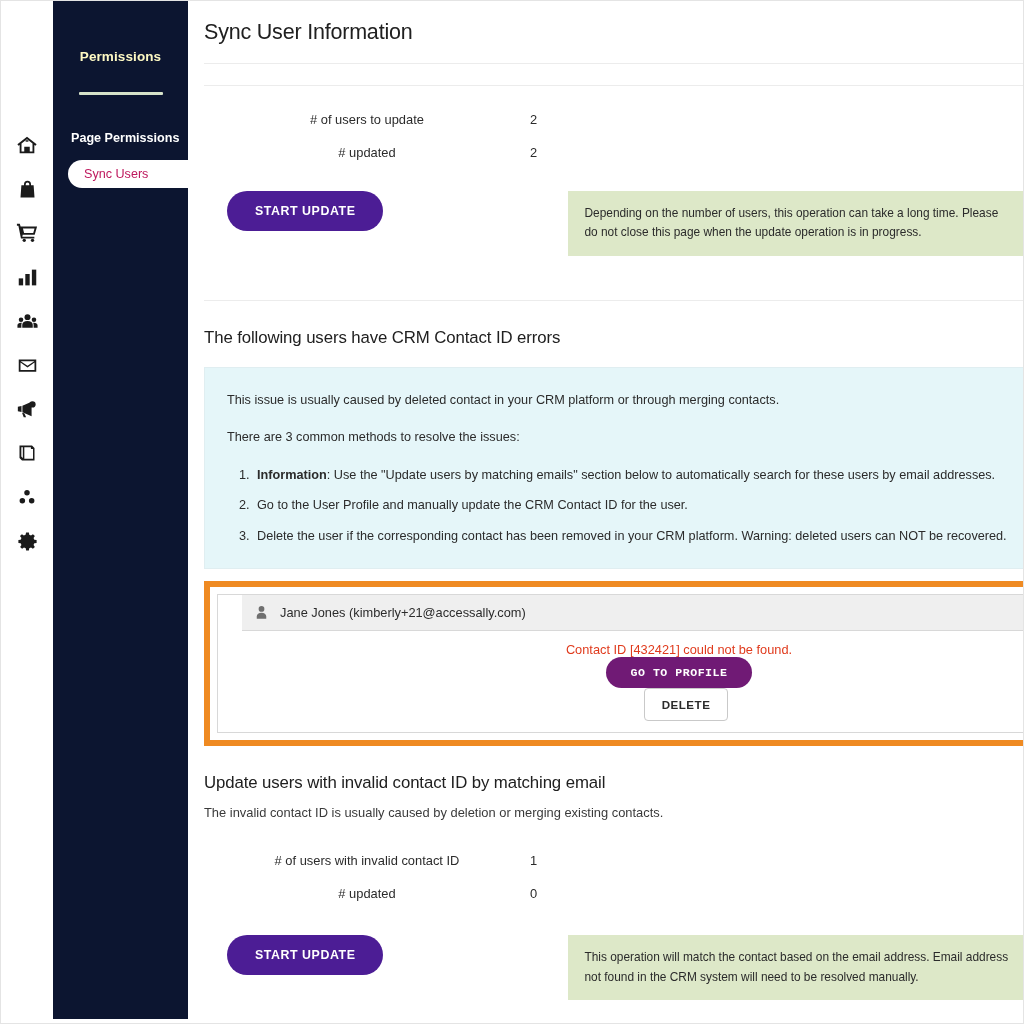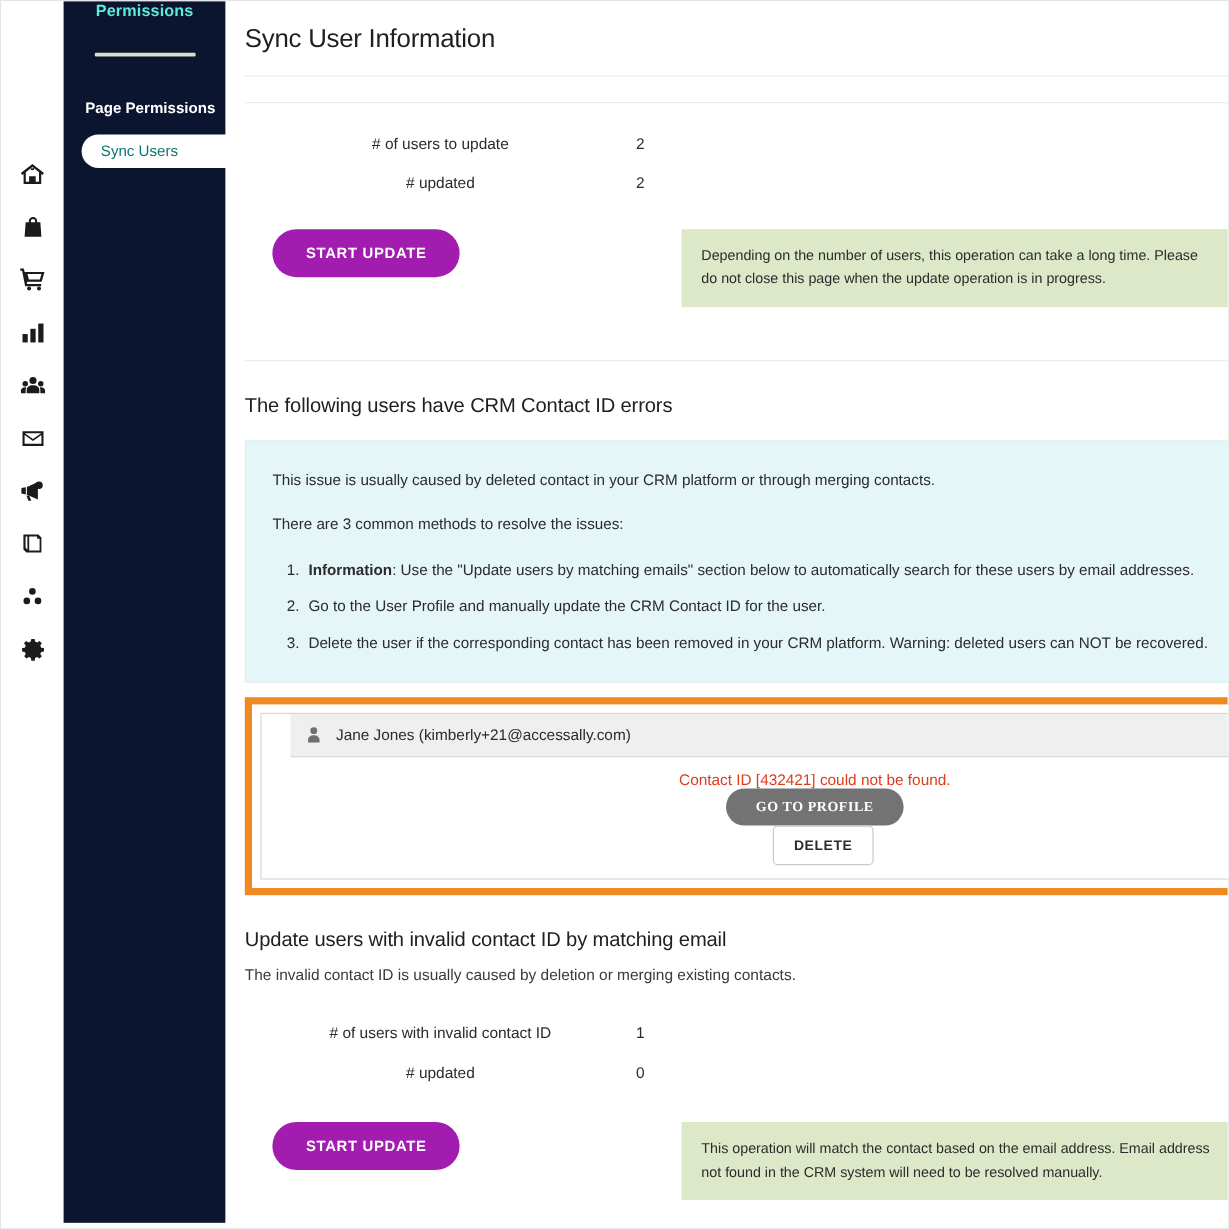--- a/index.html
+++ b/index.html
@@ -46,24 +46,25 @@
 
   
   #sidebar {
     position: absolute;
     left: 52px; top: 0;
     width: 135px;
     height: 1018px;
     background: #0c1530;
   }
   #sidebar-title {
-    color: #5eead4;
+    color: #fef9c3;
     font-size: 13.5px;
     font-weight: bold;
     text-align: center;
+    padding-top: 48px;
     letter-spacing: .1px;
   }
   #sidebar-rule {
     width: 84px;
     height: 3px;
     background: #d6e2c9;
     margin: 28px auto 0 auto;
     border-radius: 1px;
   }
   .side-link {
@@ -71,21 +72,21 @@
     font-size: 12.6px;
     font-weight: bold;
     padding: 7px 0 7px 18px;
     margin-top: 0;
     cursor: pointer;
     white-space: nowrap;
   }
   #side-link-page-permissions { margin-top: 29px; }
   #side-link-sync-users {
     background: #ffffff;
-    color: #0f766e;
+    color: #be185d;
     font-weight: normal;
     border-radius: 20px;
     margin-top: 8px;
     margin-left: 15px;
     width: 140px;
     padding: 7px 0 7px 16px;
     font-size: 12.6px;
   }
 
   
@@ -148,21 +149,21 @@
 
   .stats-block { margin-top: 17px; }
 
   
   .action-row {
     display: flex;
     align-items: flex-start;
     margin-top: 22px;
   }
   .btn-primary {
-    background: #a21caf;
+    background: #4c1d95;
     color: #ffffff;
     font-size: 12.4px;
     font-weight: bold;
     letter-spacing: .55px;
     border: none;
     border-radius: 22px;
     padding: 13px 28px;
     cursor: pointer;
     font-family: "Liberation Sans", sans-serif;
   }
@@ -238,30 +239,30 @@
     align-items: center;
     padding: 11px 14px;
     flex-direction: column;
   }
   #error-message {
     font-size: 12.8px;
     color: #e03a1c;
     flex: 1;
   }
   .btn-dark-sm {
-    background: #737373;
+    background: #701a75;
     color: #ffffff;
     font-size: 11.6px;
     font-weight: bold;
     letter-spacing: .5px;
     border: none;
     border-radius: 18px;
     padding: 9px 25px;
     cursor: pointer;
-    font-family: Liberation Serif, serif;
+    font-family: Liberation Mono, monospace;
   }
   .btn-outline-sm {
     background: #ffffff;
     color: #2b2b2b;
     font-size: 11.6px;
     font-weight: bold;
     letter-spacing: .5px;
     border: 1px solid #c9c9c9;
     border-radius: 4px;
     padding: 9px 17px;

